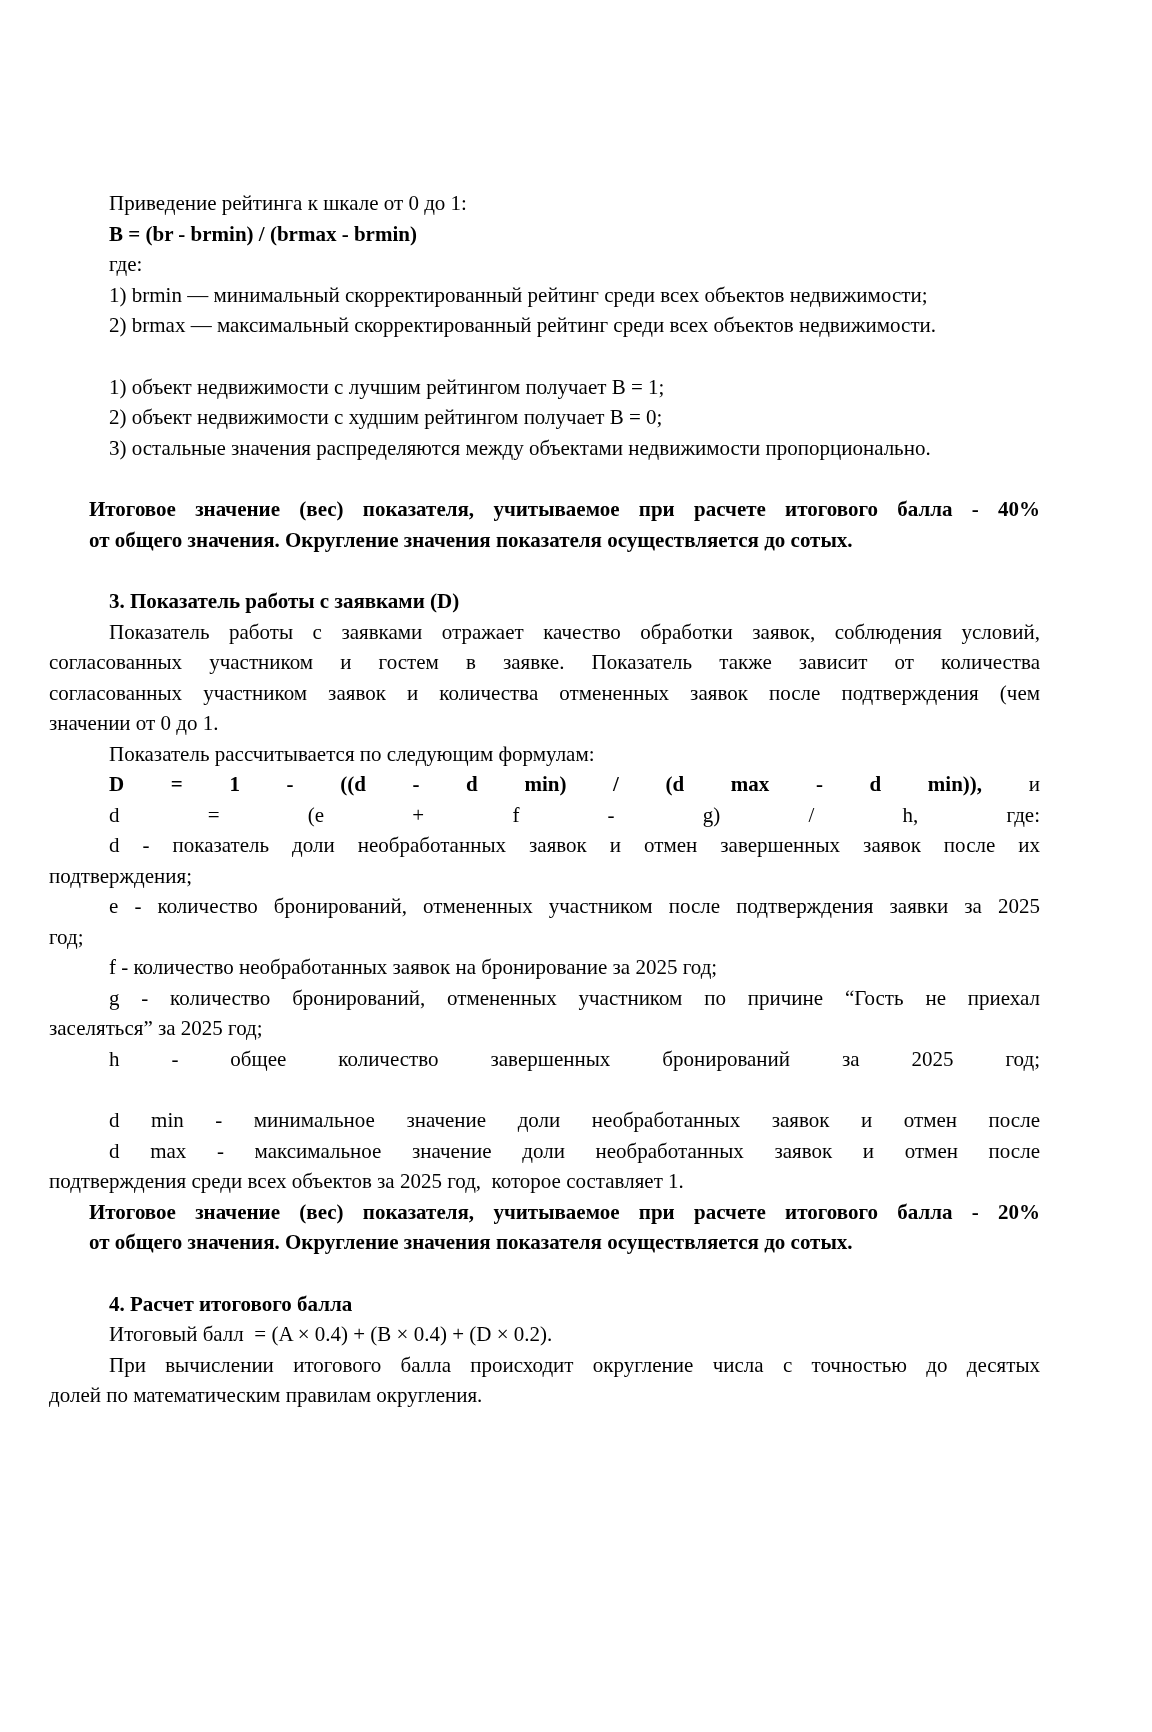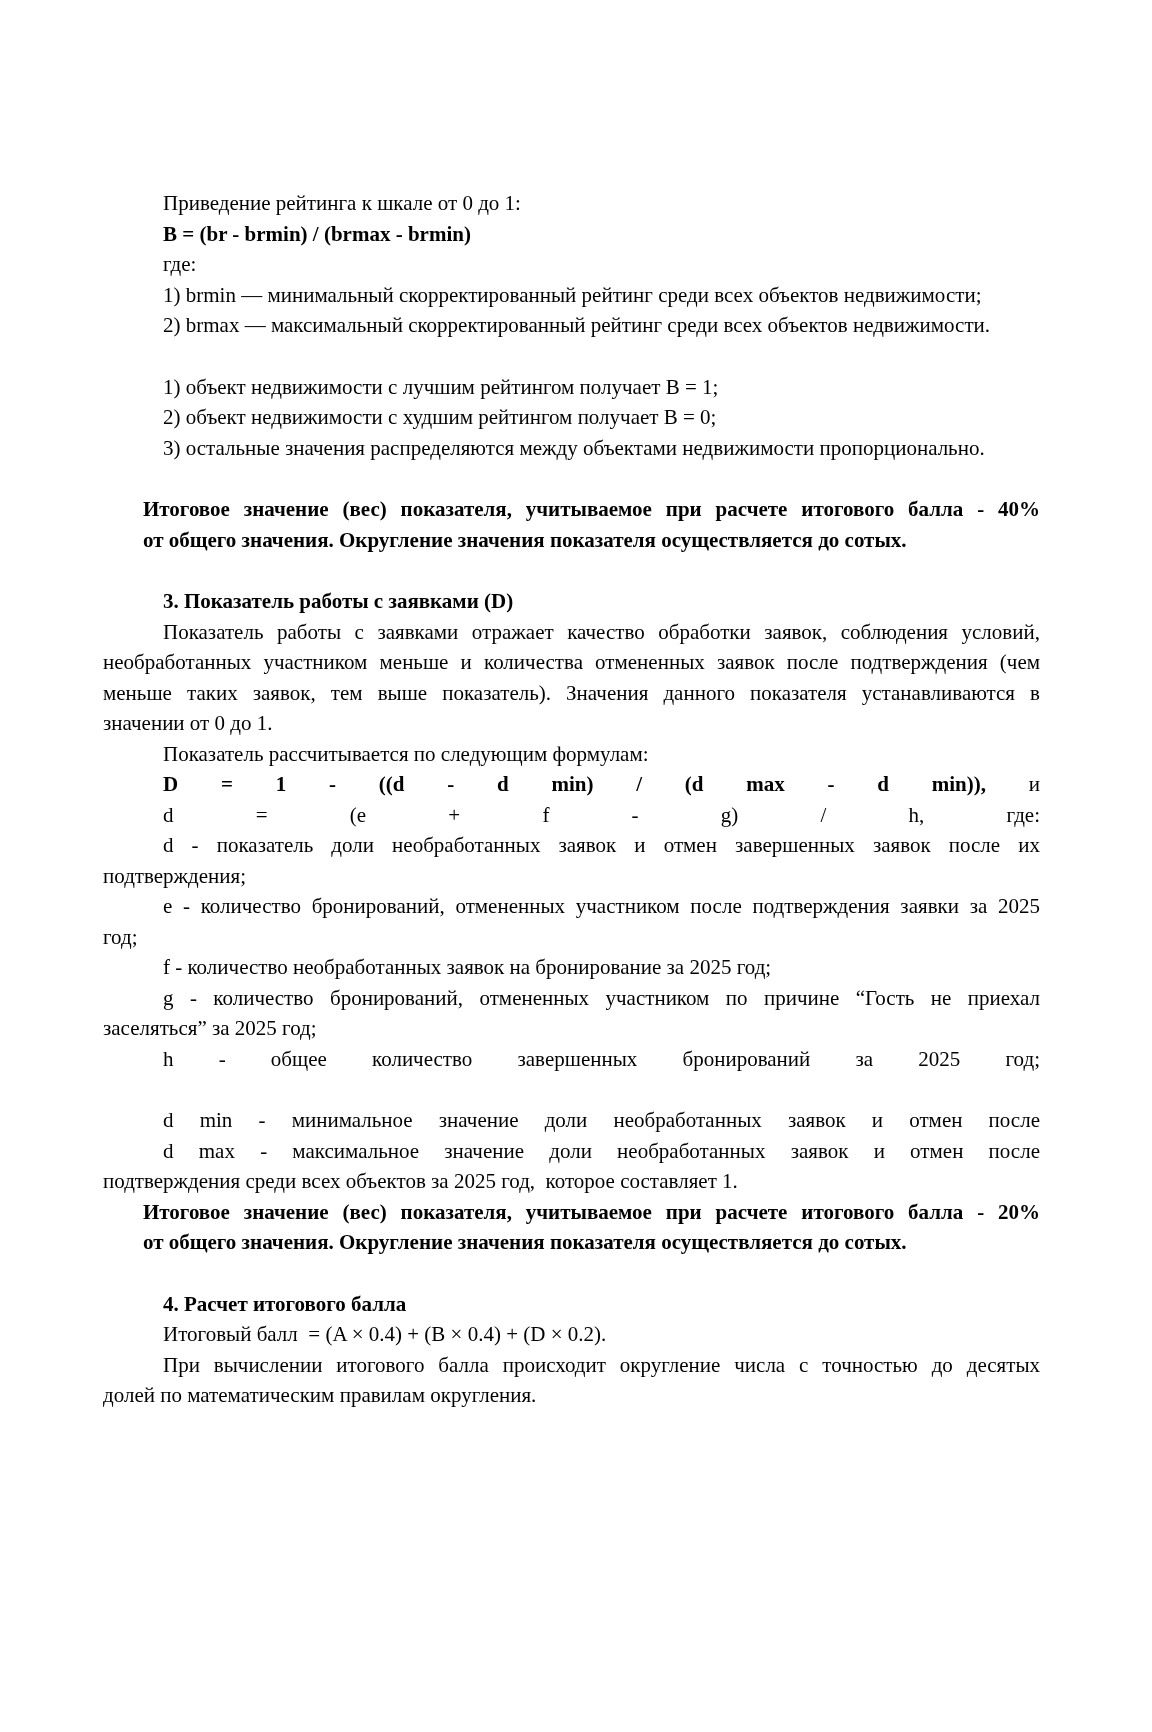--- a/index.html
+++ b/index.html
@@ -6,21 +6,21 @@
   body {
     width: 1152px;
     height: 1732px;
     background: #ffffff;
     position: relative;
     overflow: hidden;
   }
   .doc {
     box-sizing: border-box;
     width: 1152px;
-    padding: 188px 112px 0 103px;
+    padding: 188px 112px 0 49px;
     font-family: "Liberation Serif", "DejaVu Serif", serif;
     font-size: 21px;
     line-height: 30.5px;
     color: #000000;
   }
   .line { min-height: 30.5px; }
   .ind { text-indent: 60px; }
   .just { text-align: justify; text-align-last: justify; text-justify: inter-word; }
   .b { font-weight: 700; }
   .block-ind { margin-left: 40px; }
@@ -48,22 +48,22 @@
   <div class="block-ind">
     <div class="line just b">Итоговое значение (вес) показателя, учитываемое при расчете итогового балла - 40%</div>
     <div class="line b">от общего значения. Округление значения показателя осуществляется до сотых.</div>
   </div>
 
   <div class="sp"></div>
 
   <div class="line ind b">3. Показатель работы с заявками (D)</div>
 
   <div class="line ind just">Показатель работы с заявками отражает качество обработки заявок, соблюдения условий,</div>
-  <div class="line just">необработанных участником меньше и количества отмененных заявок после подтверждения (чем</div>
-  <div class="line just">меньше таких заявок, тем выше показатель). Значения данного показателя устанавливаются в</div>
+  <div class="line just">согласованных участником и гостем в заявке. Показатель также зависит от количества</div>
+  <div class="line just">согласованных участником заявок и количества отмененных заявок после подтверждения (чем</div>
   <div class="line">значении от 0 до 1.</div>
 
   <div class="line ind">Показатель рассчитывается по следующим формулам:</div>
 
   <div class="line ind just">
     <span class="b">D = 1 - ((d - d min) / (d max - d min)),</span>
     <span>и</span>
   </div>
   <div class="line ind just">d = (e + f - g) / h, где:</div>
 

